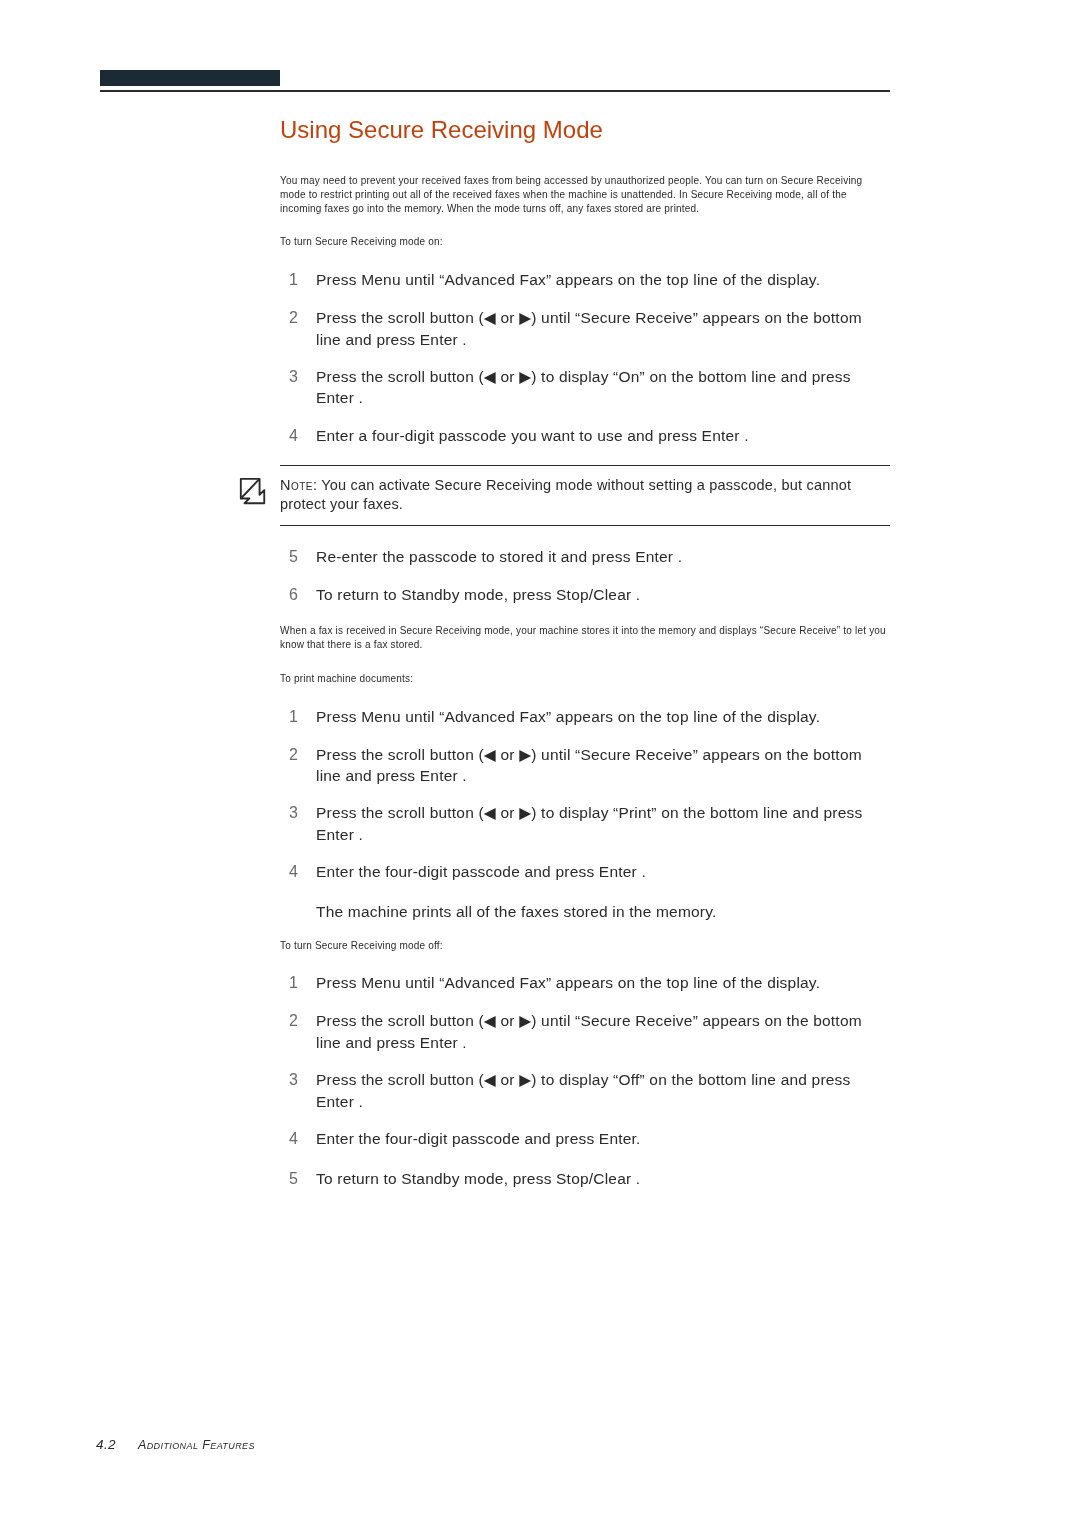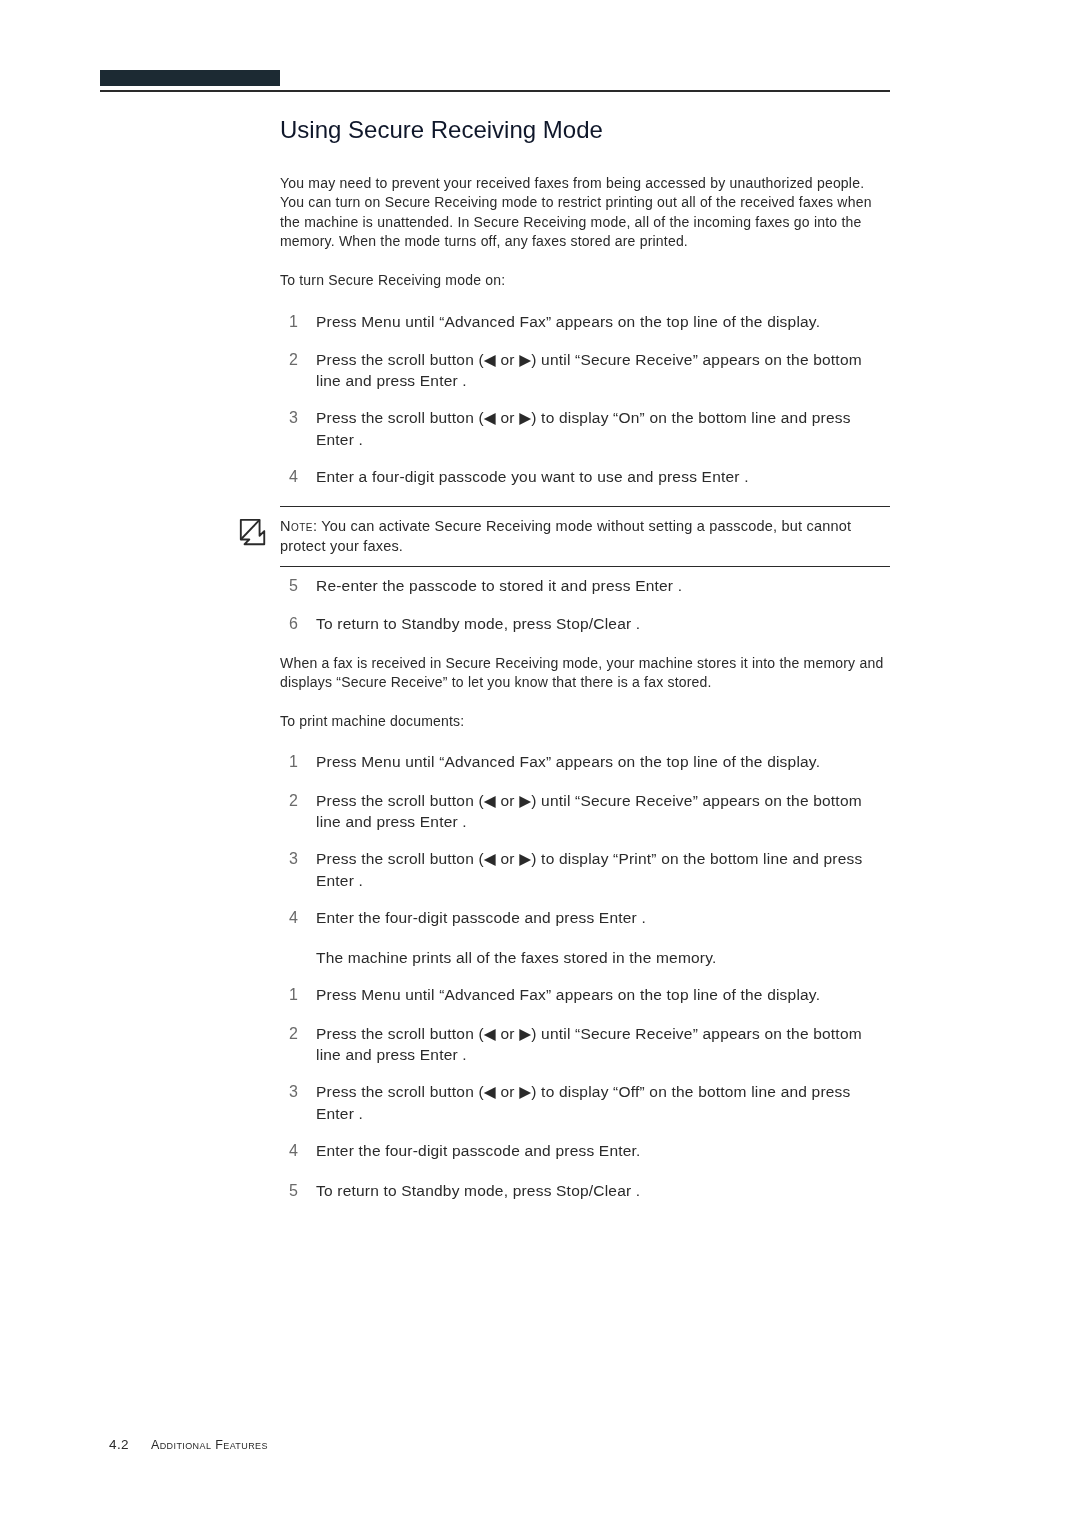--- a/index.html
+++ b/index.html
@@ -32,25 +32,25 @@
   }
   .content-col {
     margin-left: 180px;
     width: 610px;
     color: #2a2a2a;
   }
   h1.section-title {
     font-size: 24px;
     font-weight: 400;
     margin: 0 0 30px 0;
-    color: #0f172a;
+    color: #c2410c;
     font-family: Arial, Helvetica, sans-serif;
   }
   p.body {
-    font-size: 14px;
+    font-size: 10px;
     line-height: 1.38;
     margin: 12px 0 20px 0;
     letter-spacing: 0.2px;
   }
   ol.steps {
     list-style: none;
     padding: 0;
     margin: 0 0 18px 0;
   }
   ol.steps li {
@@ -76,42 +76,43 @@
     font-size: 15.5px;
     line-height: 1.38;
     margin: 14px 0 16px 36px;
     letter-spacing: 0.2px;
   }
   .note-block {
     position: relative;
     border-top: 1px solid #2a2a2a;
     border-bottom: 1px solid #2a2a2a;
     padding: 10px 0;
-    margin: 2px 0 8px 0;
+    margin: 2px 0 20px 0;
     font-size: 14.5px;
     line-height: 1.35;
     letter-spacing: 0.2px;
   }
   .note-block .note-label {
     font-variant: small-caps;
     letter-spacing: 0.5px;
   }
   .note-icon {
     position: absolute;
     left: -42px;
     top: 10px;
     width: 30px;
     height: 30px;
   }
   .footer {
     position: absolute;
-    left: 109px;
+    left: 96px;
     bottom: 74px;
     font-size: 13px;
     letter-spacing: 0.4px;
+    font-style: italic;
   }
   .footer .pg {
     font-size: 13.5px;
     margin-right: 18px;
   }
   .footer .chap {
     font-variant: small-caps;
     font-size: 12.5px;
   }
 </style>
@@ -188,20 +189,21 @@
           <span class="num">3</span>
           <span class="txt">Press the scroll button (◀ or ▶) to display “Print” on the bottom line and press Enter .</span>
         </li>
       <li>
           <span class="num">4</span>
           <span class="txt">Enter the four-digit passcode and press Enter .</span>
         </li>
     </ol>
     <p class="sub-txt">The machine prints all of the faxes stored in the memory.</p>
 
+    <p class="body">To turn Secure Receiving mode off:</p>
 
     <ol class="steps">
       <li>
           <span class="num">1</span>
           <span class="txt">Press Menu  until “Advanced Fax” appears on the top line of the display.</span>
         </li>
       <li>
           <span class="num">2</span>
           <span class="txt">Press the scroll button (◀ or ▶) until “Secure Receive” appears on the bottom line and press Enter .</span>
         </li>

